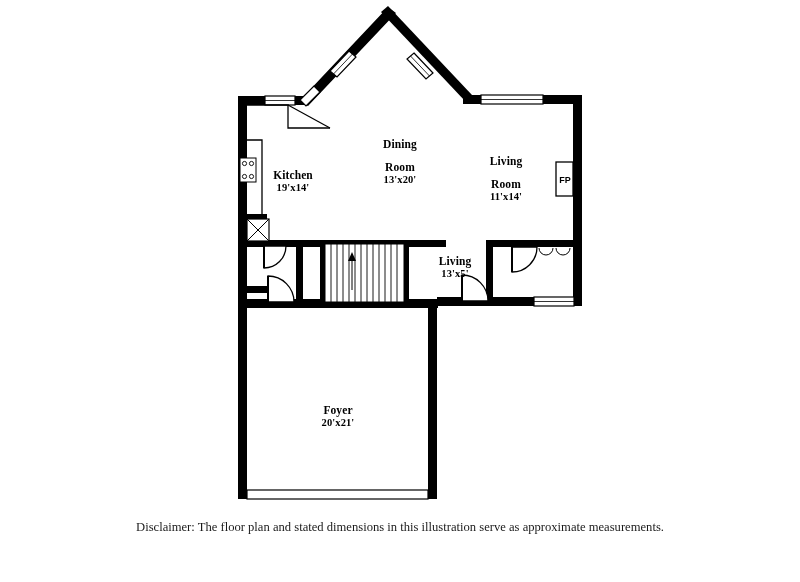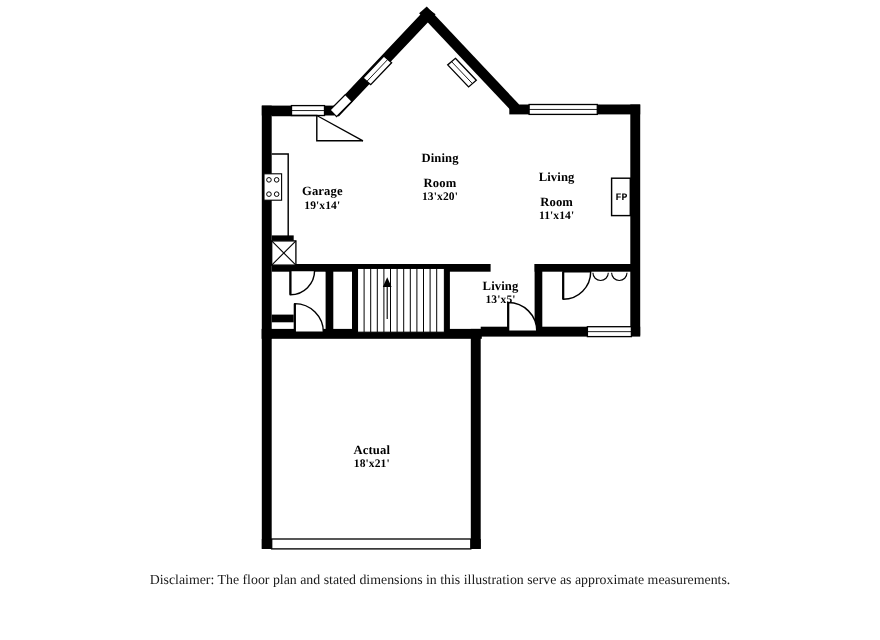--- a/index.html
+++ b/index.html
@@ -37,21 +37,21 @@
     display: block;
     font-size: 11.5px;
     margin-top: 10px;
   }
   .room-label .dims {
     display: block;
     font-size: 10.5px;
   }
   .fp-label {
     position: absolute;
-    font-family: Liberation Mono, monospace;
+    font-family: Liberation Sans, sans-serif;
     font-weight: bold;
     font-size: 9px;
     transform: translate(-50%, -50%);
     color: #000;
   }
   #disclaimer {
     position: absolute;
     left: 0;
     top: 518px;
     width: 800px;
@@ -212,21 +212,21 @@
     <g>
       <path d="M 539 248 a 7 7 0 0 0 14 0" fill="none" stroke="#000000" stroke-width="1"></path>
       <path d="M 556 248 a 7 7 0 0 0 14 0" fill="none" stroke="#000000" stroke-width="1"></path>
     </g>
   </g>
 
   <g></g>
 </svg>
 
 <div class="room-label" style="left:293px; top:176px;">
-  <span class="name">Garage</span>
+  <span class="name">Kitchen</span>
   <span class="dims">19'x14'</span>
 </div>
 
 <div class="room-label" style="left:400px; top:157px;">
   <span class="name">Dining</span>
   <span class="name">Room</span>
   <span class="dims">13'x20'</span>
 </div>
 
 <div class="room-label" style="left:506px; top:174px;">
@@ -234,21 +234,21 @@
   <span class="name">Room</span>
   <span class="dims">11'x14'</span>
 </div>
 
 <div class="room-label" style="left:455px; top:262px;">
   <span class="name">Living</span>
   <span class="dims">13'x5'</span>
 </div>
 
 <div class="room-label" style="left:338px; top:411px;">
-  <span class="name">Actual</span>
-  <span class="dims">18'x21'</span>
+  <span class="name">Foyer</span>
+  <span class="dims">20'x21'</span>
 </div>
 
 <div class="fp-label" style="left:565px; top:180px;">FP</div>
 
 <div id="disclaimer">
   <span class="line">Disclaimer: The floor plan and stated dimensions in this illustration serve as approximate measurements.</span>
 </div>
 
 </body></html>

